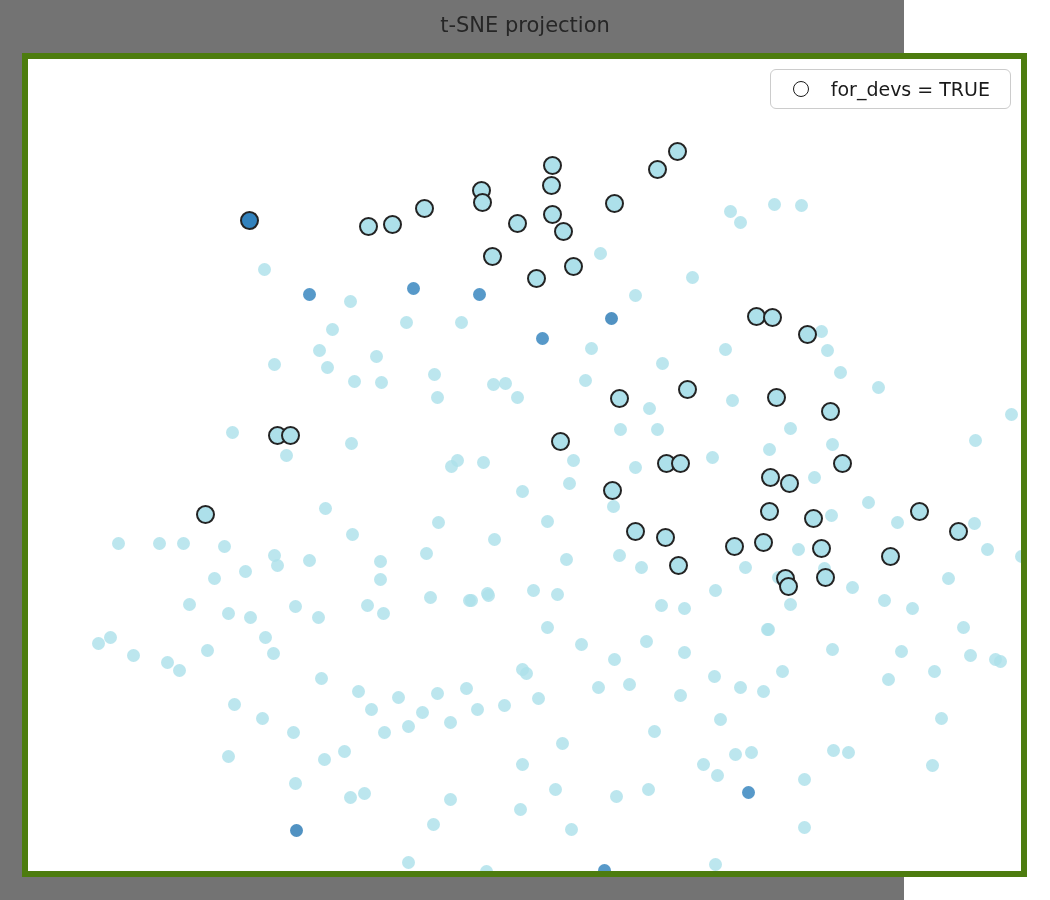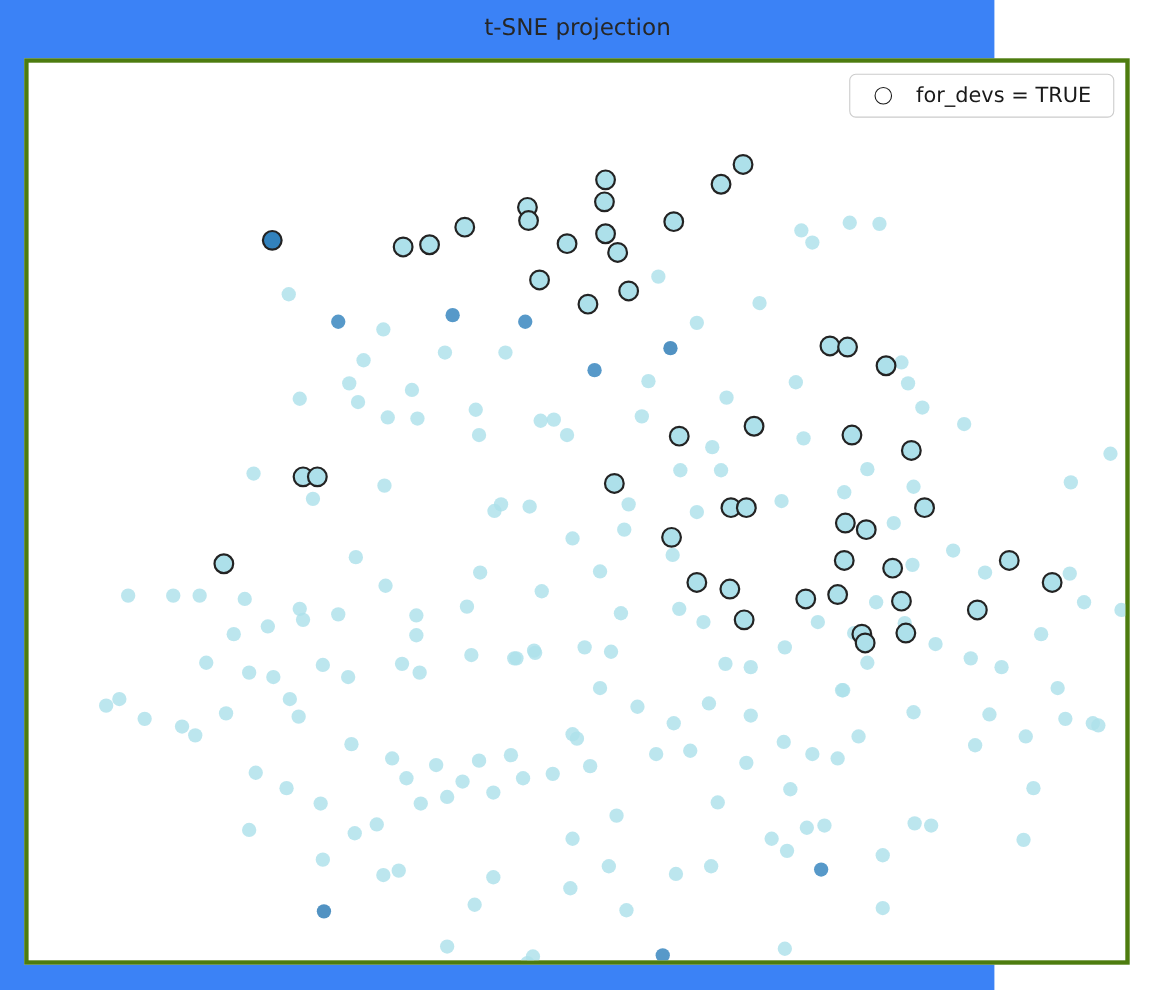--- a/index.html
+++ b/index.html
@@ -10,40 +10,40 @@
   body {
     width: 1050px;
     height: 900px;
     font-family: "DejaVu Sans", sans-serif;
     overflow: hidden;
   }
   #figure {
     position: relative;
     width: 904px;
     height: 900px;
-    background: #3b82f6;
+    background: #737373;
   }
   #chart-title {
     position: absolute;
     left: 0;
     top: 13px;
     width: 1050px;
     text-align: center;
     font-size: 21px;
     color: #262626;
     font-family: "DejaVu Sans", sans-serif;
     letter-spacing: 0px;
   }
   #plot-frame {
     position: absolute;
     left: 22px;
     top: 53px;
     width: 1005px;
     height: 824px;
-    border: 4px solid #4d7c0f;
+    border: 6px solid #4d7c0f;
     box-sizing: border-box;
     background: #ffffff;
     overflow: hidden;
   }
   #points-layer {
     position: absolute;
     left: 0;
     top: 0;
     width: 100%;
     height: 100%;

